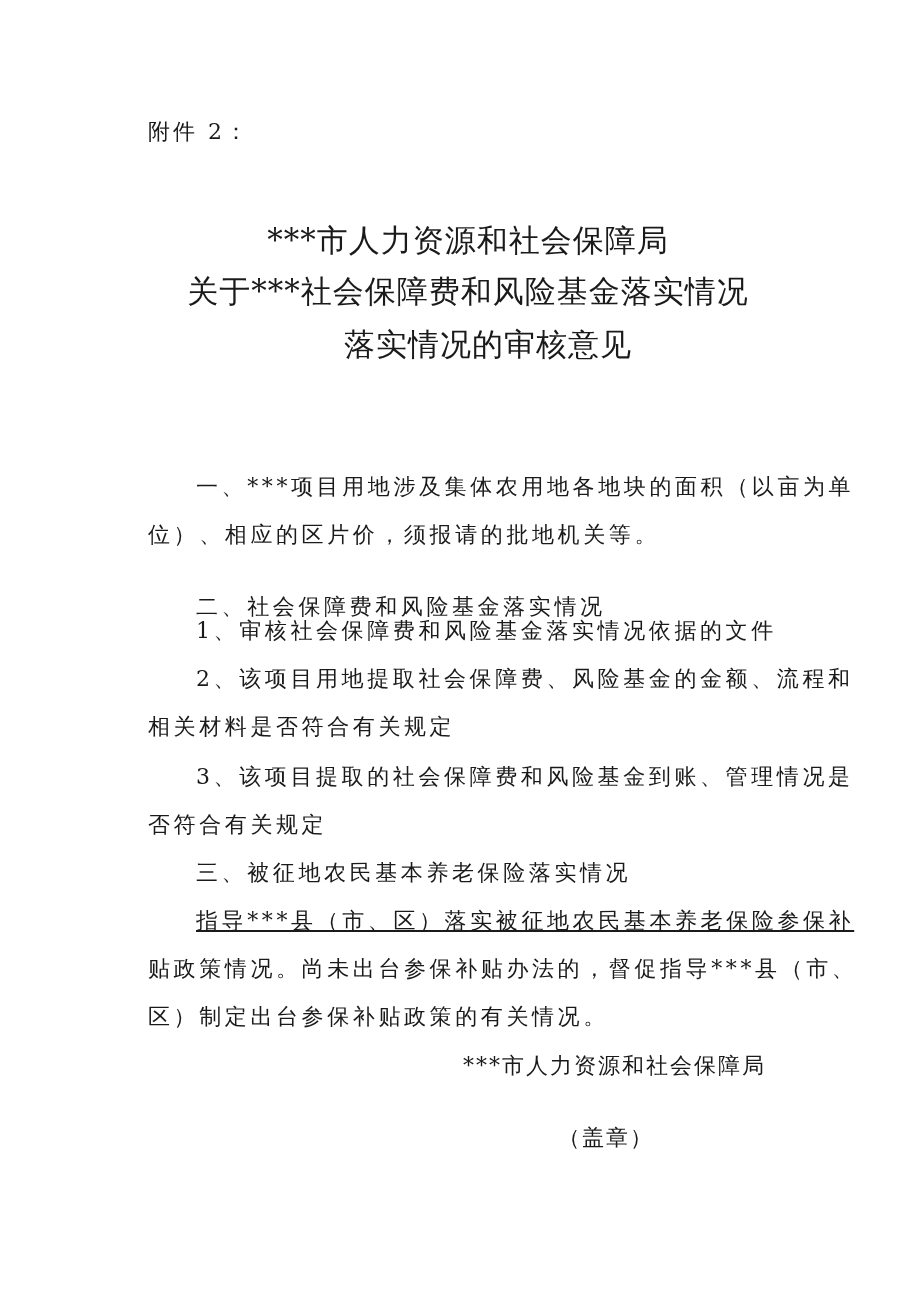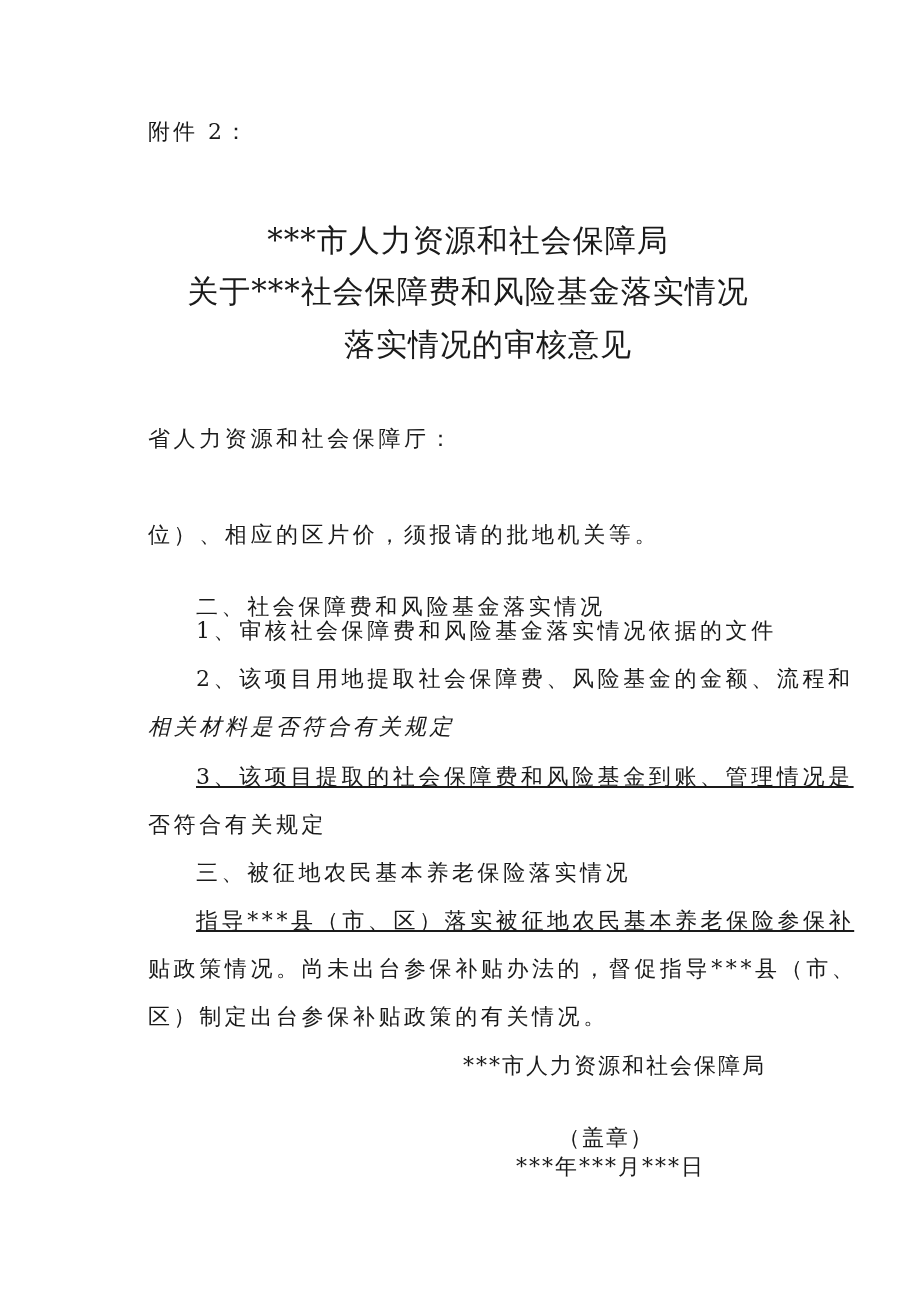--- a/index.html
+++ b/index.html
@@ -19,30 +19,29 @@
 </head>
 <body>
 
 <div class="page">
   <div class="line attach">附件 2：</div>
 
   <div class="title t1">***市人力资源和社会保障局</div>
   <div class="title t2">关于***社会保障费和风险基金落实情况</div>
   <div class="title t3">落实情况的审核意见</div>
 
-  <div class="line body-line" style="top:425px;">省人力资源和社会保障厅：</div>
 
+  <div class="line body-line indent" style="top:473px;">一、***项目用地涉及集体农用地各地块的面积（以亩为单</div>
   <div class="line body-line" style="top:521px;text-align:center;">位）、相应的区片价，须报请的批地机关等。</div>
   <div class="line body-line indent" style="top:569px;margin-top:24px;">二、社会保障费和风险基金落实情况</div>
   <div class="line body-line indent" style="top:617px;">1、审核社会保障费和风险基金落实情况依据的文件</div>
   <div class="line body-line indent" style="top:665px;text-align:center;">2、该项目用地提取社会保障费、风险基金的金额、流程和</div>
-  <div class="line body-line" style="top:713px;font-style:italic;">相关材料是否符合有关规定</div>
-  <div class="line body-line indent" style="top:763px;text-decoration:underline;">3、该项目提取的社会保障费和风险基金到账、管理情况是</div>
+  <div class="line body-line" style="top:713px;">相关材料是否符合有关规定</div>
+  <div class="line body-line indent" style="top:763px;">3、该项目提取的社会保障费和风险基金到账、管理情况是</div>
   <div class="line body-line indent" style="top:859px;">三、被征地农民基本养老保险落实情况</div>
   <div class="line body-line" style="top:811px;">否符合有关规定</div>
   <div class="line body-line indent" style="top:907px;text-decoration:underline;">指导***县（市、区）落实被征地农民基本养老保险参保补</div>
   <div class="line body-line" style="top:955px;">贴政策情况。尚未出台参保补贴办法的，督促指导***县（市、</div>
   <div class="line body-line" style="top:1003px;">区）制定出台参保补贴政策的有关情况。</div>
 
   <div class="sig" style="left:455px; top:1052px;">***市人力资源和社会保障局</div>
   <div class="sig" style="left:550px; top:1104px;margin-top:20px;">（盖章）</div>
-  <div class="sig" style="left:508px; top:1153px;">***年***月***日</div>
 </div>
 
 </body></html>

